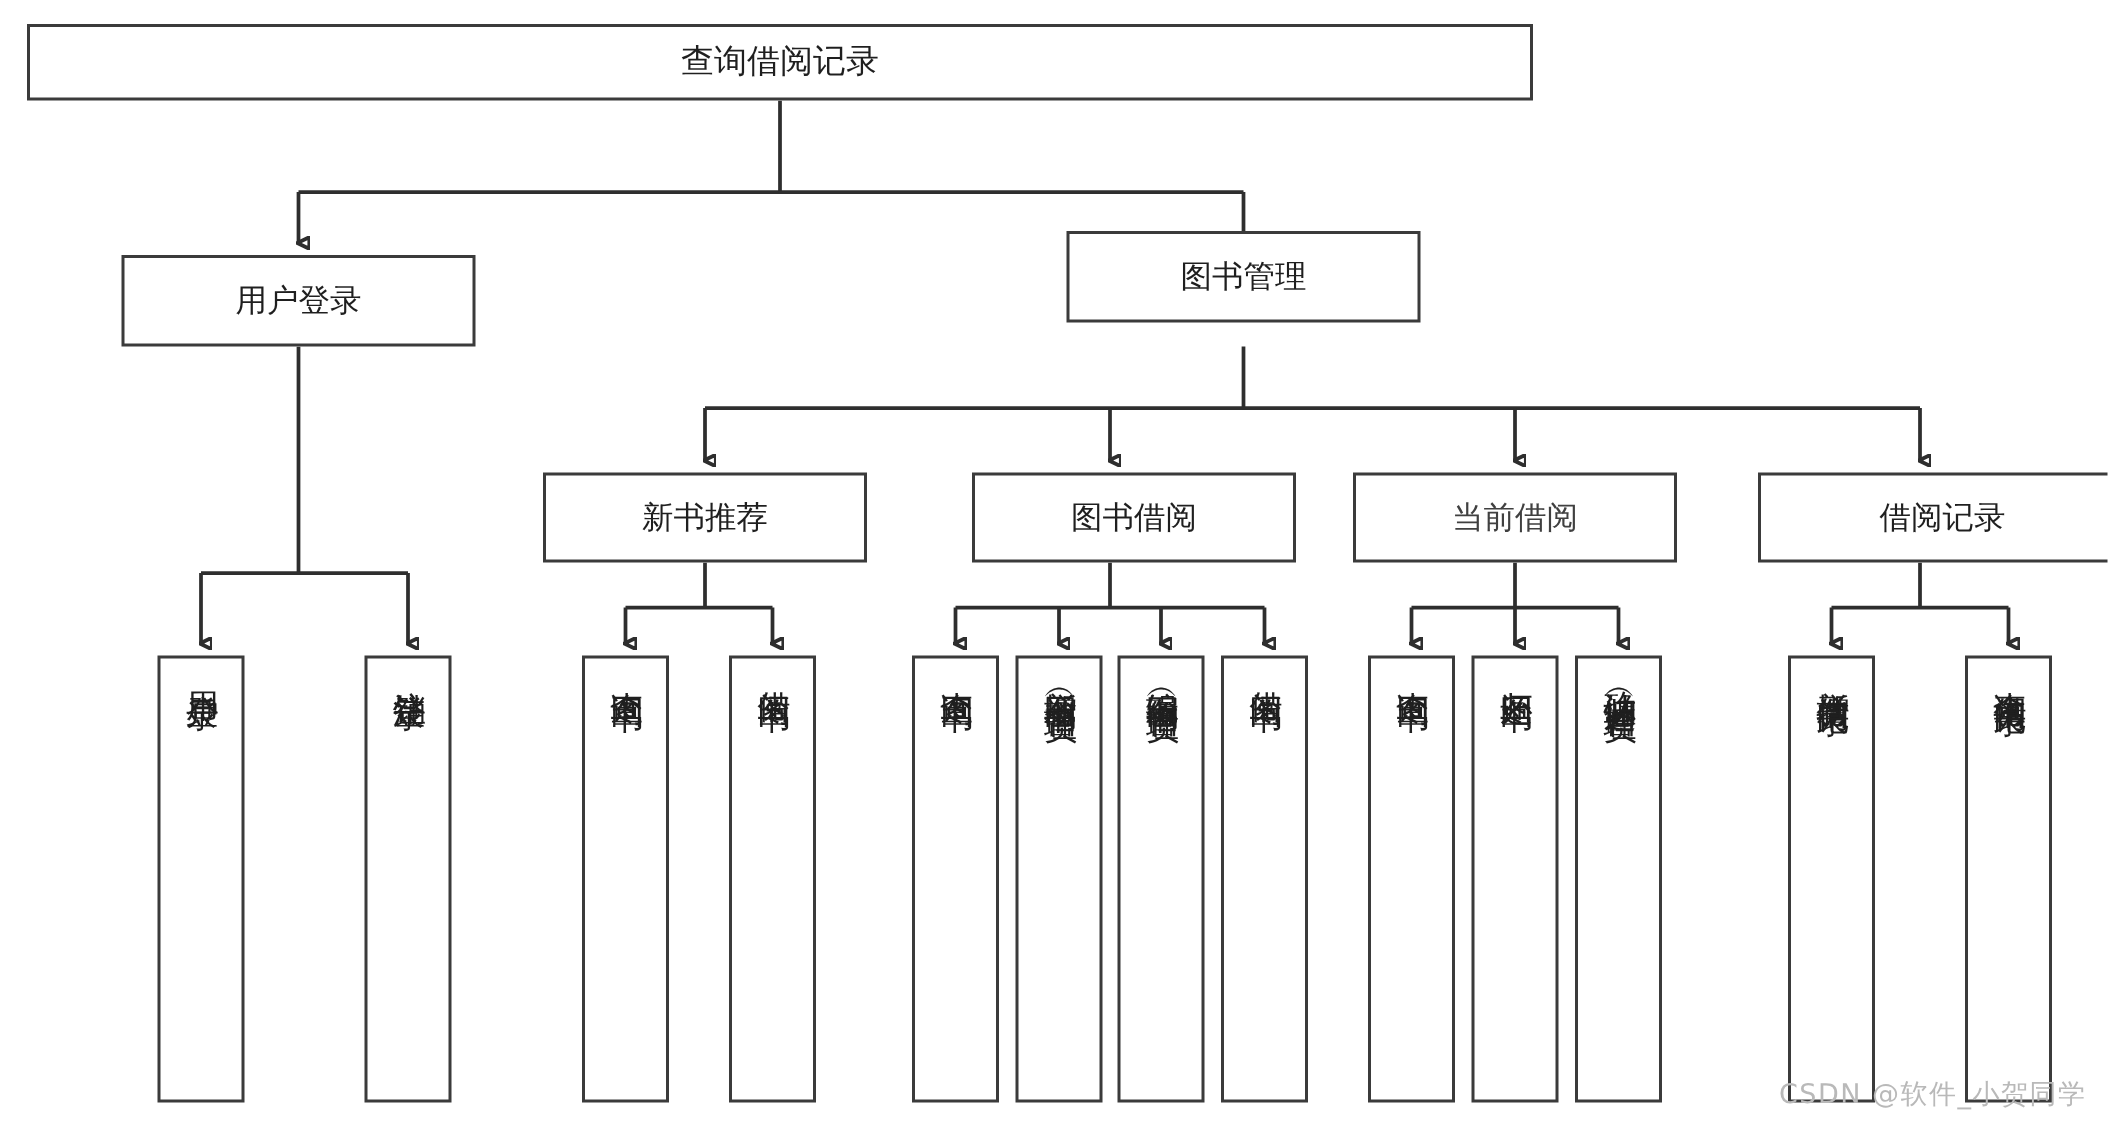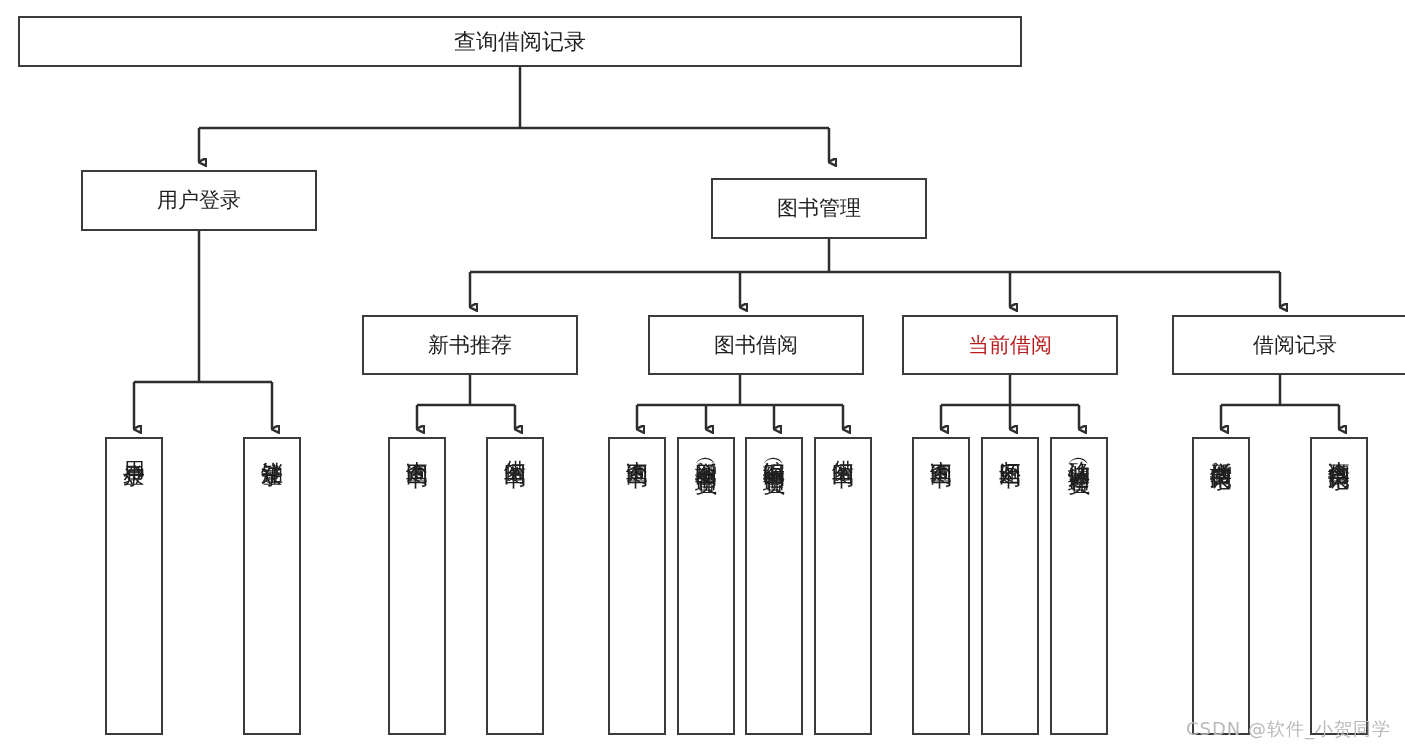--- a/index.html
+++ b/index.html
@@ -122,31 +122,31 @@
     <line x1="1339" y1="405" x2="1339" y2="429" marker-end="url(#arrow)" stroke="#2e2e2e"></line>
   </svg>
 
   <div class="node lvl0" style="left: 18px; top: 16px; width: 1004px; height: 51px; border-color: rgb(59, 59, 59); background: rgb(255, 255, 255); color: rgb(31, 31, 31);">
     <span class="lbl">查询借阅记录</span>
   </div>
 
   <div class="node lvl1" style="left: 81px; top: 170px; width: 236px; height: 61px; border-color: rgb(59, 59, 59); background: rgb(255, 255, 255); color: rgb(31, 31, 31);">
     <span class="lbl">用户登录</span>
   </div>
-  <div class="node lvl1" style="left: 711px; top: 178px; width: 216px; height: 61px; border-color: rgb(59, 59, 59); background: rgb(255, 255, 255); color: rgb(31, 31, 31);">
+  <div class="node lvl1" style="left: 711px; top: 154px; width: 236px; height: 61px; border-color: rgb(59, 59, 59); background: rgb(255, 255, 255); color: rgb(31, 31, 31);">
     <span class="lbl">图书管理</span>
   </div>
 
   <div class="node lvl2" style="left: 362px; top: 315px; width: 216px; height: 60px; border-color: rgb(59, 59, 59); background: rgb(255, 255, 255); color: rgb(31, 31, 31); justify-content: center;">
     <span class="lbl">新书推荐</span>
   </div>
   <div class="node lvl2" style="left: 648px; top: 315px; width: 216px; height: 60px; border-color: rgb(59, 59, 59); background: rgb(255, 255, 255); color: rgb(31, 31, 31);">
     <span class="lbl">图书借阅</span>
   </div>
-  <div class="node lvl2" style="left: 902px; top: 315px; width: 216px; height: 60px; border-color: rgb(59, 59, 59); background: rgb(255, 255, 255); color: #b91c1c;">
+  <div class="node lvl2" style="left: 902px; top: 315px; width: 216px; height: 60px; border-color: rgb(59, 59, 59); background: rgb(255, 255, 255); color: #404040;">
     <span class="lbl">当前借阅</span>
   </div>
   <div class="node lvl2" style="left: 1172px; top: 315px; width: 246px; height: 60px; border-color: rgb(59, 59, 59); background: rgb(255, 255, 255); color: rgb(31, 31, 31);">
     <span class="lbl">借阅记录</span>
   </div>
 
   <div class="node leaf" style="left: 105px; top: 437px; width: 58px; height: 298px; border-color: rgb(59, 59, 59); background: rgb(255, 255, 255); color: rgb(31, 31, 31);">
     <span class="lbl">用户登录</span>
   </div>
   <div class="node leaf" style="left: 243px; top: 437px; width: 58px; height: 298px; border-color: rgb(59, 59, 59); background: rgb(255, 255, 255); color: rgb(31, 31, 31);">

